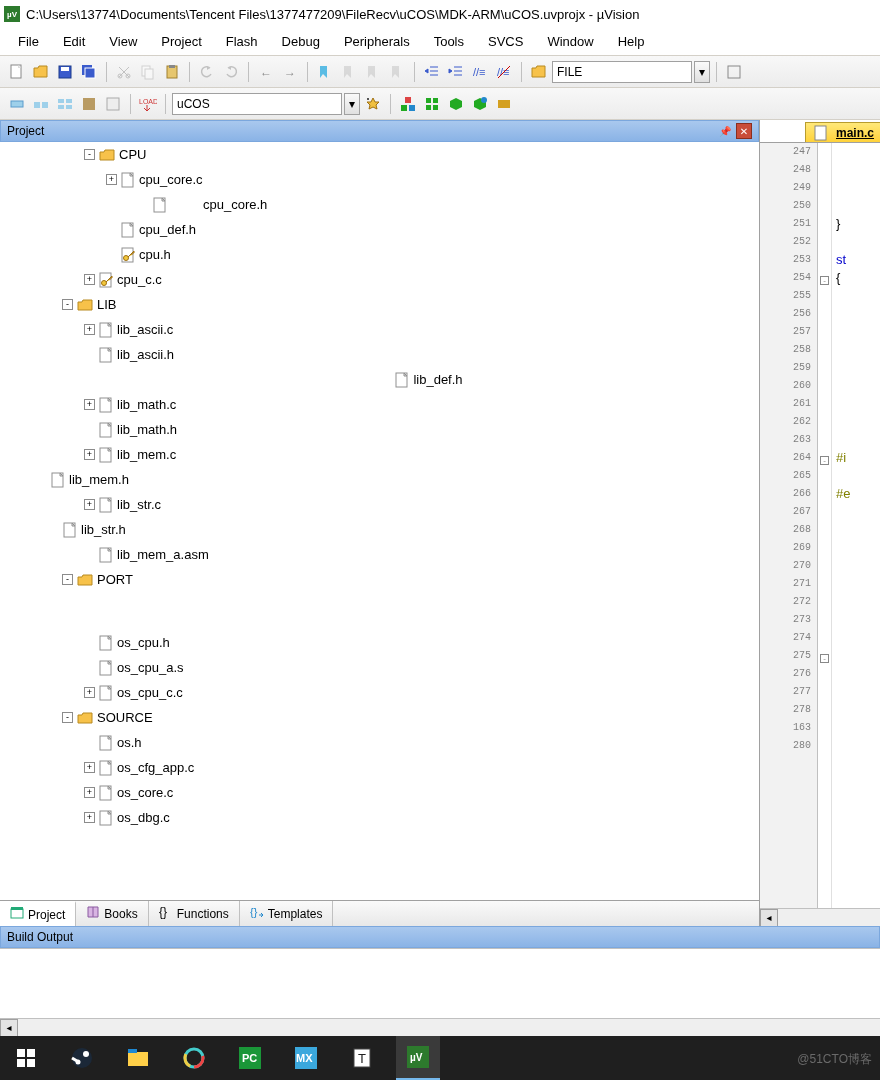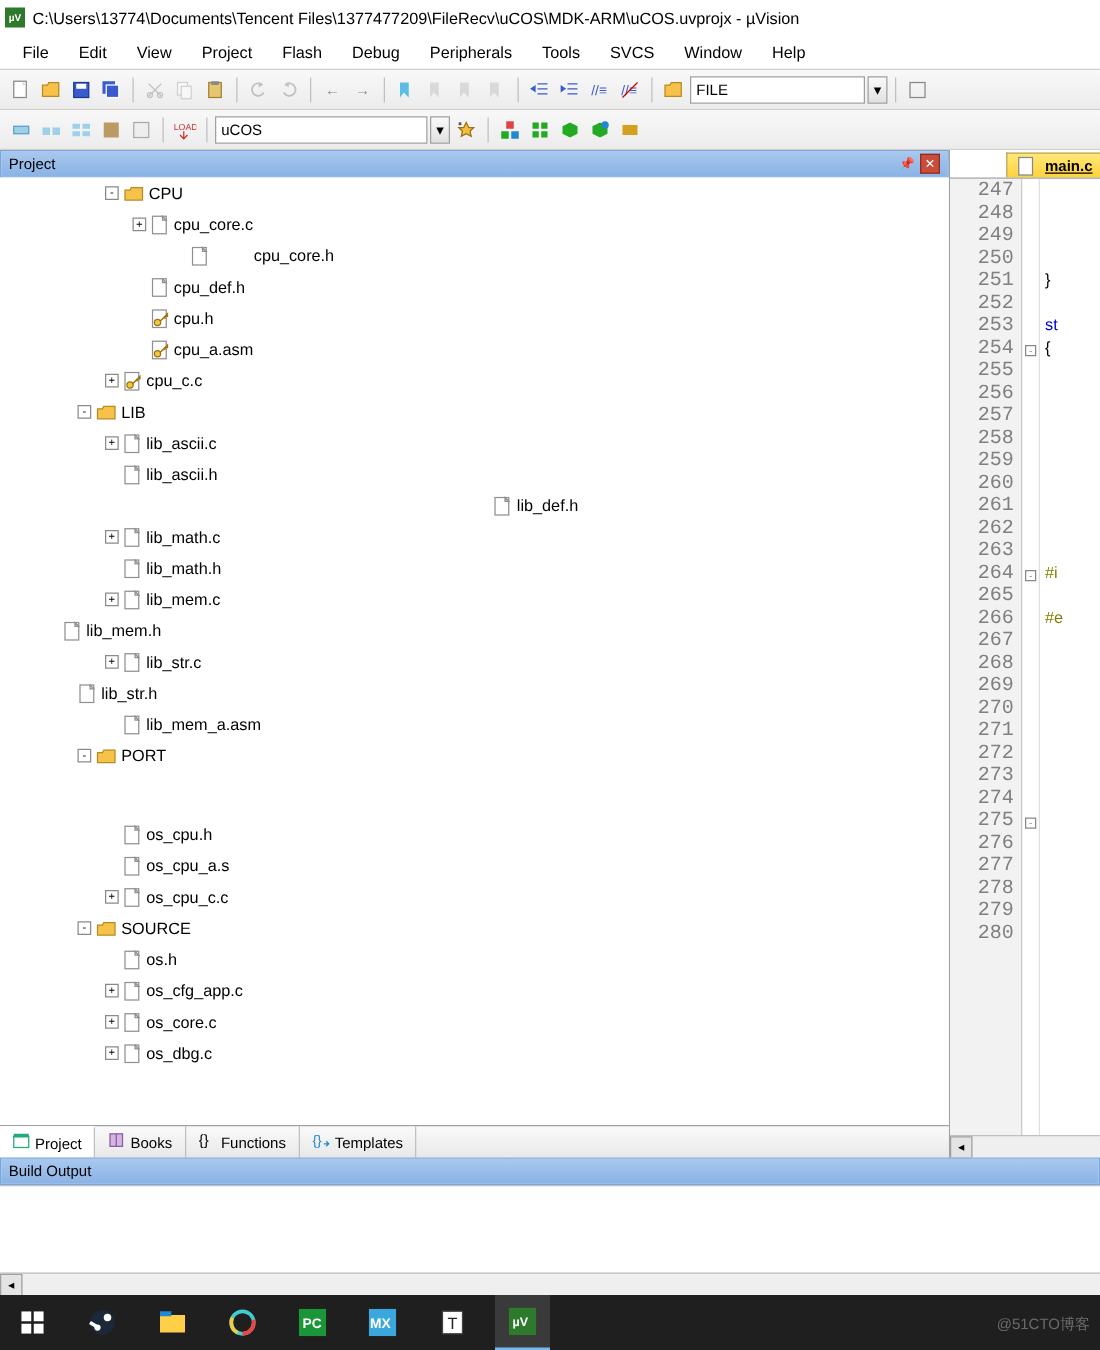--- a/index.html
+++ b/index.html
@@ -35,21 +35,21 @@
 .key-icon svg{width:16px;height:16px;}
 .node-label { white-space: nowrap; }
 .bottom-tabs { height: 26px; border-top: 1px solid #a0a0a0; display: flex; align-items: stretch; background: linear-gradient(#fafafa,#e8e8e8); }
 .btab { display: flex; align-items: center; padding: 0 10px; gap: 4px; border-right: 1px solid #c0c0c0; cursor: pointer; font-size: 12px;}
 .btab.active { background: #fff; border-top: 2px solid #fff; }
 .editor-panel { flex: 1; display: flex; flex-direction: column; background: #fff; min-width:0;overflow:hidden;}
 .editor-tabs { height: 22px; display: flex; align-items: flex-end; padding-top: 2px; }
 .etab { height: 20px; background: linear-gradient(#ffe879,#ffd23a); border: 1px solid #b89c2e; display: flex; align-items: center; padding: 0 8px; gap: 4px; font-size: 12px; font-weight: bold; border-bottom: none; text-decoration: underline; margin-left: 45px;}
 .editor-body { flex: 1; display: flex; overflow: hidden; border-top: 1px solid #a0a0a0; }
 .gutter { width: 58px; background: #f2f2f2; border-right: 1px solid #c0c0c0; display: flex; flex-direction: column; align-items: flex-end; padding-right: 6px; }
-.gutter span { font-size: 16px; color: #808080; height: 18px; line-height: 18px; font-family: "Courier New", monospace;}
+.gutter span { font-size: 10px; color: #808080; height: 18px; line-height: 18px; font-family: "Courier New", monospace;}
 .fold-gutter { width: 14px; background: #fff; border-right: 1px solid #e0e0e0; display:flex;flex-direction:column;}
 .fold-gutter span{height:18px;display:flex;align-items:center;justify-content:center;font-size:9px;color:#888;}
 .fold-gutter .fold{border:1px solid #888;width:9px;height:9px;margin:4px auto 0;font-size:8px;line-height:7px;}
 .code { flex: 1; font-family: "Courier New", monospace; font-size: 13px; padding-left: 4px; overflow:hidden;}
 .code div { height: 18px; line-height: 18px; white-space: pre; }
 .kw { color: #0000cc; }
 .pp { color: #808000; }
 .editor-hscroll { height: 18px; border-top: 1px solid #c0c0c0; display: flex; align-items: center; background: #efefef; }
 .editor-hscroll .sbtn { width: 18px; height: 18px; display:flex;align-items:center;justify-content:center;font-size:10px;border:1px solid #a0a0a0;background:#e4e4e4;}
 .build-title { height: 22px; background: linear-gradient(#a9c8ee,#8ab3e6); padding: 0 6px; display: flex; align-items: center; border: 1px solid #7ba7dd; font-size: 12px;}
@@ -324,29 +324,20 @@
           <span class="node-label">cpu_def.h</span>
         </div>
         <div class="tree-node" style="padding-left: 106px;">
           <span class="expander hidden"></span>
           <span class="file-icon key-icon"><svg width="16" height="16">
               <rect x="1" y="1" width="11" height="14" fill="#fff" stroke="#909090"></rect>
               <circle cx="5" cy="11" r="2.5" fill="#f2c83c" stroke="#a07010"></circle>
               <path d="M7 10 L13 4 L13 6 L11 6 L11 8" stroke="#a07010" fill="#f2c83c"></path>
             </svg></span>
           <span class="node-label">cpu.h</span>
-        </div>
-        <div class="tree-node" style="padding-left: 106px;">
-          <span class="expander hidden"></span>
-          <span class="file-icon key-icon"><svg width="16" height="16">
-              <rect x="1" y="1" width="11" height="14" fill="#fff" stroke="#909090"></rect>
-              <circle cx="5" cy="11" r="2.5" fill="#f2c83c" stroke="#a07010"></circle>
-              <path d="M7 10 L13 4 L13 6 L11 6 L11 8" stroke="#a07010" fill="#f2c83c"></path>
-            </svg></span>
-          <span class="node-label">cpu_a.asm</span>
         </div>
         <div class="tree-node" style="padding-left: 84px;">
           <span class="expander">+</span>
           <span class="file-icon key-icon"><svg width="16" height="16">
               <rect x="1" y="1" width="11" height="14" fill="#fff" stroke="#909090"></rect>
               <circle cx="5" cy="11" r="2.5" fill="#f2c83c" stroke="#a07010"></circle>
               <path d="M7 10 L13 4 L13 6 L11 6 L11 8" stroke="#a07010" fill="#f2c83c"></path>
             </svg></span>
           <span class="node-label">cpu_c.c</span>
         </div>
@@ -575,21 +566,21 @@
           <span>269</span>
           <span>270</span>
           <span>271</span>
           <span>272</span>
           <span>273</span>
           <span>274</span>
           <span>275</span>
           <span>276</span>
           <span>277</span>
           <span>278</span>
-          <span>279</span>
+          <span>163</span>
           <span>280</span>
         </div>
       <div class="fold-gutter" id="foldg">
           <span></span>
           <span></span>
           <span></span>
           <span></span>
           <span></span>
           <span></span>
           <span></span>

